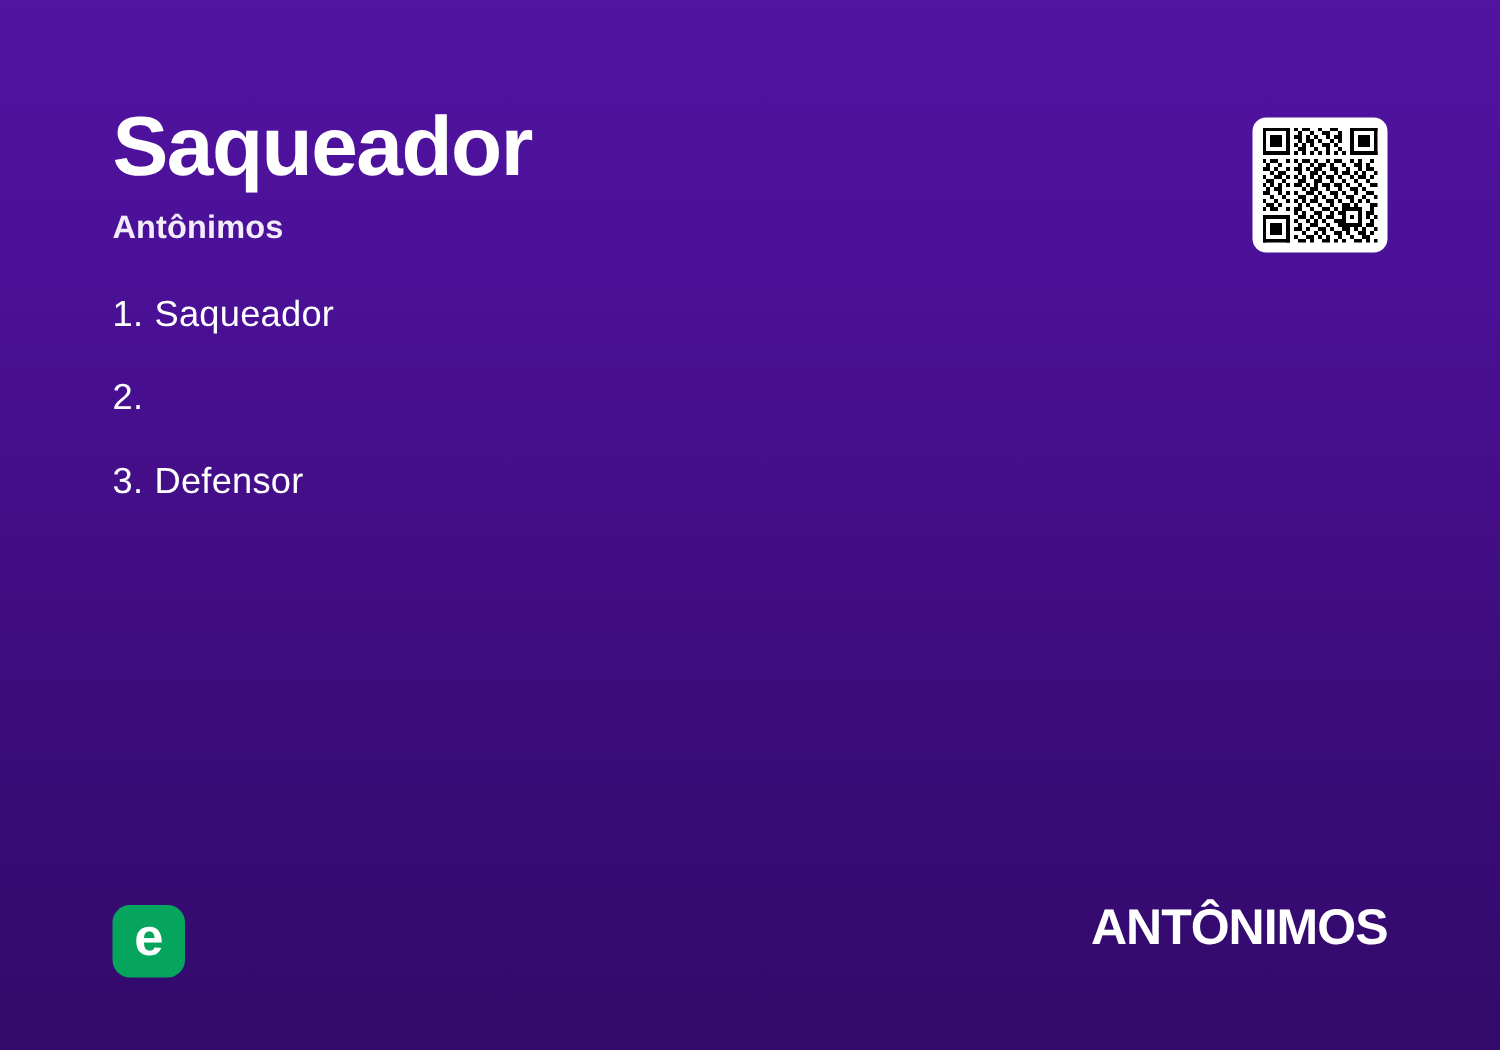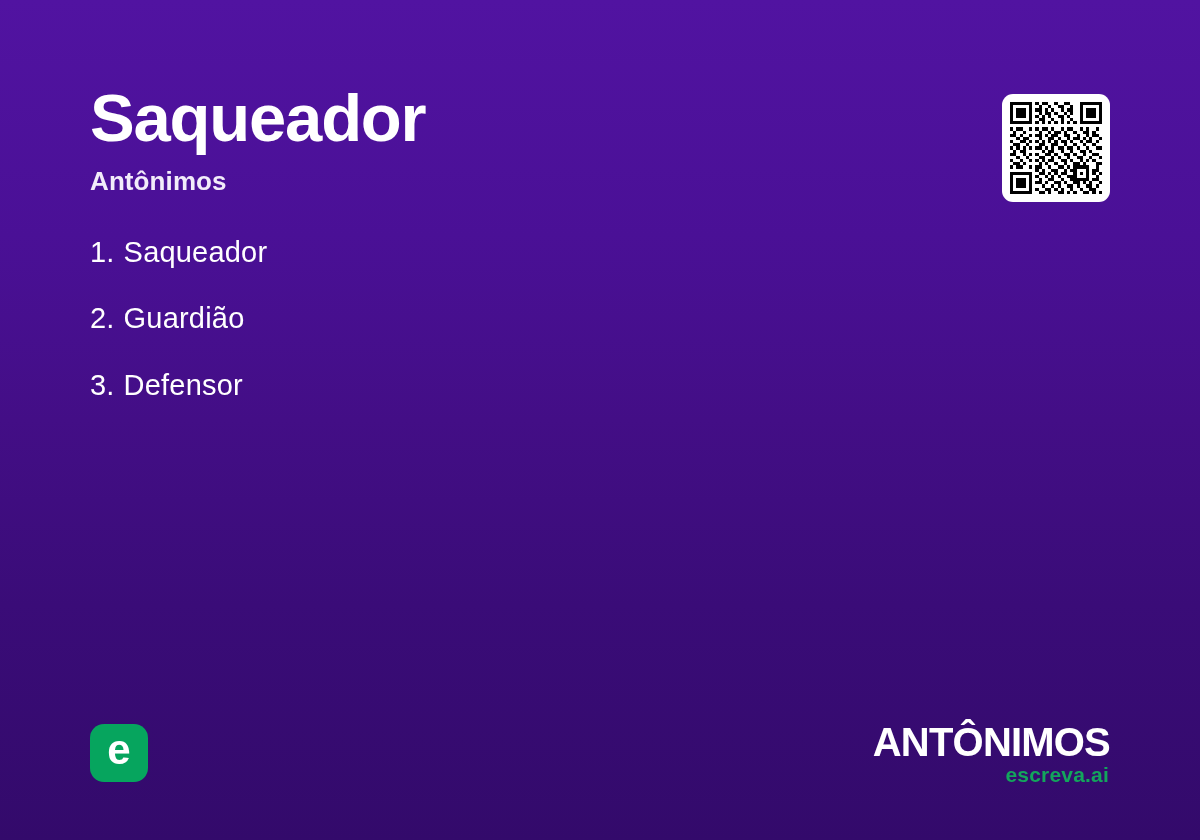--- a/index.html
+++ b/index.html
@@ -380,30 +380,28 @@
     </svg>
   </div>
 
   <ol class="syn-list">
     <li class="syn-item">
       <span class="syn-index">1.</span>
       <span class="syn-label">Saqueador</span>
     </li>
     <li class="syn-item">
       <span class="syn-index">2.</span>
-      <span class="syn-label">Guardião</span>
     </li>
     <li class="syn-item">
       <span class="syn-index">3.</span>
       <span class="syn-label">Defensor</span>
     </li>
   </ol>
 
   <div class="brand-badge">
     <span class="brand-badge-letter">e</span>
   </div>
 
   <div class="footer-logo">
     <span class="footer-logo-main">ANTÔNIMOS</span>
-    <span class="footer-logo-sub">escreva.ai</span>
   </div>
 
 </div>
 
 </body></html>

